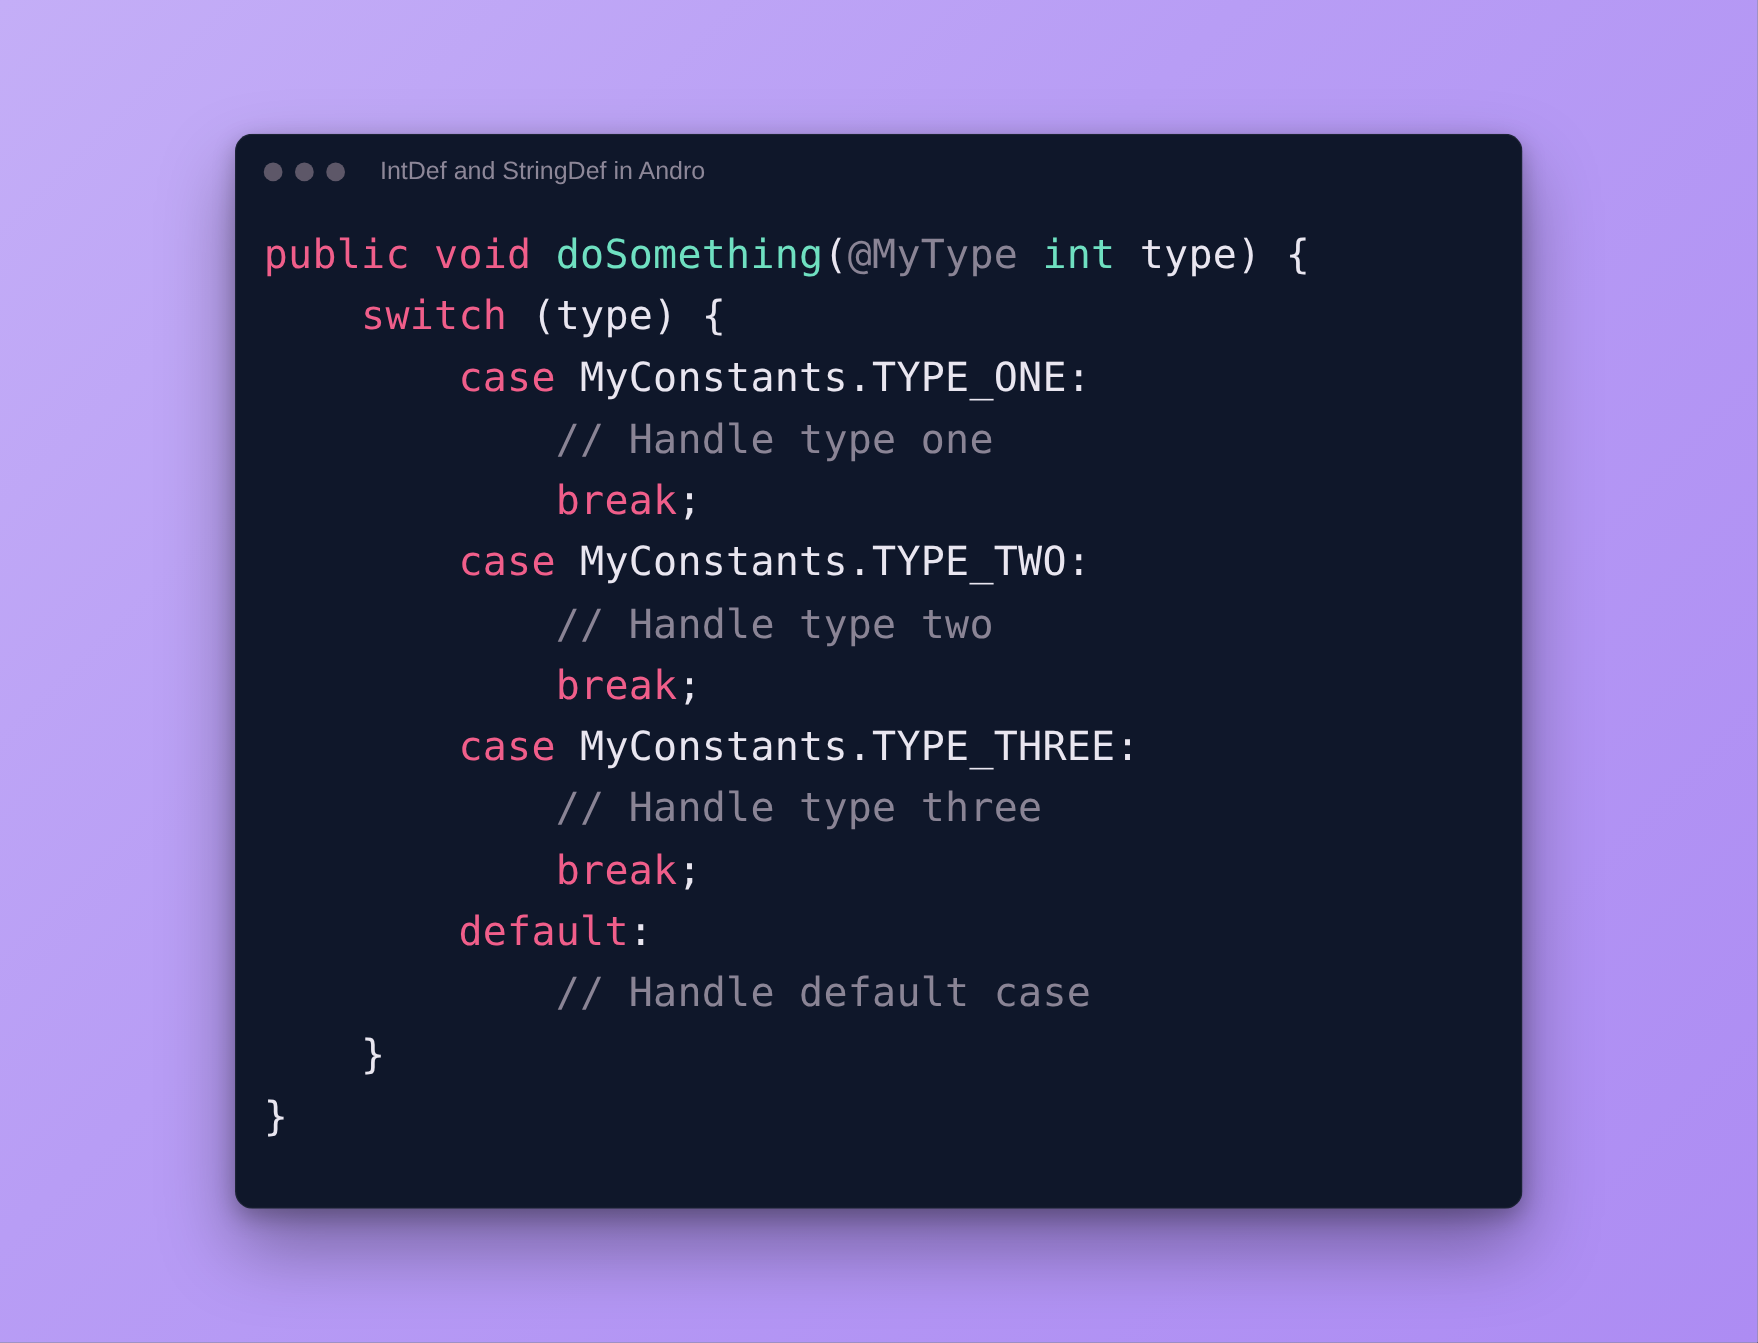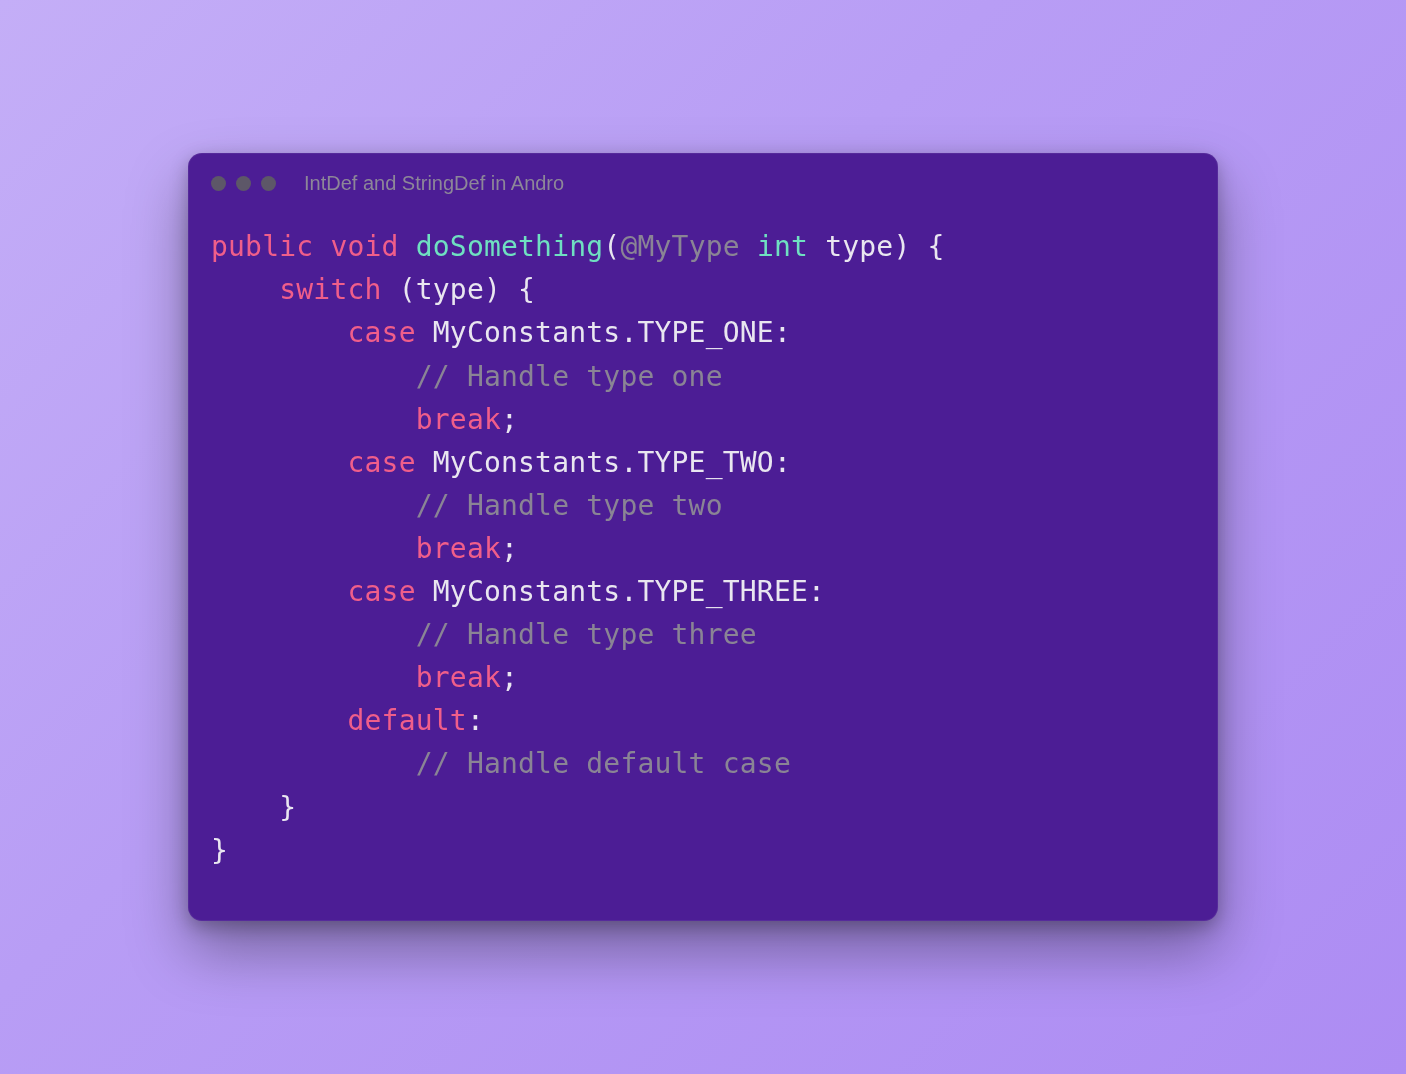--- a/index.html
+++ b/index.html
@@ -8,21 +8,21 @@
     width: 1406px;
     height: 1074px;
     background: linear-gradient(135deg, #c4aef7 0%, #b89df5 40%, #ad8cf3 100%);
     display: flex;
     align-items: center;
     justify-content: center;
     font-family: ui-monospace, "SF Mono", Menlo, Consolas, monospace;
   }
   .window {
     width: 1030px;
-    background: #4c1d95;
+    background: #0f172a;
     border-radius: 14px;
     box-shadow: 0 30px 60px rgba(0,0,0,0.35), 0 6px 18px rgba(0,0,0,0.25);
     overflow: hidden;
     border: 1px solid rgba(255,255,255,0.06);
   }
   .titlebar {
     display: flex;
     align-items: center;
     padding: 18px 22px 8px 22px;
     gap: 28px;
@@ -38,21 +38,21 @@
     background: #5d5768;
   }
   .title {
     color: #8d8798;
     font-size: 20px;
     font-family: -apple-system, BlinkMacSystemFont, "Segoe UI", sans-serif;
     font-weight: 400;
   }
   .code {
     padding: 22px 22px 48px 22px;
-    font-size: 28px;
+    font-size: 32px;
     line-height: 1.54;
     color: #e9e6f0;
     white-space: pre;
     font-weight: 500;
     letter-spacing: 0.2px;
   }
   .kw  { color: #f05e8a; }   
   .fn  { color: #6fe0c1; }   
   .ann { color: #8a8495; }   
   .typ { color: #6fe0c1; }   

